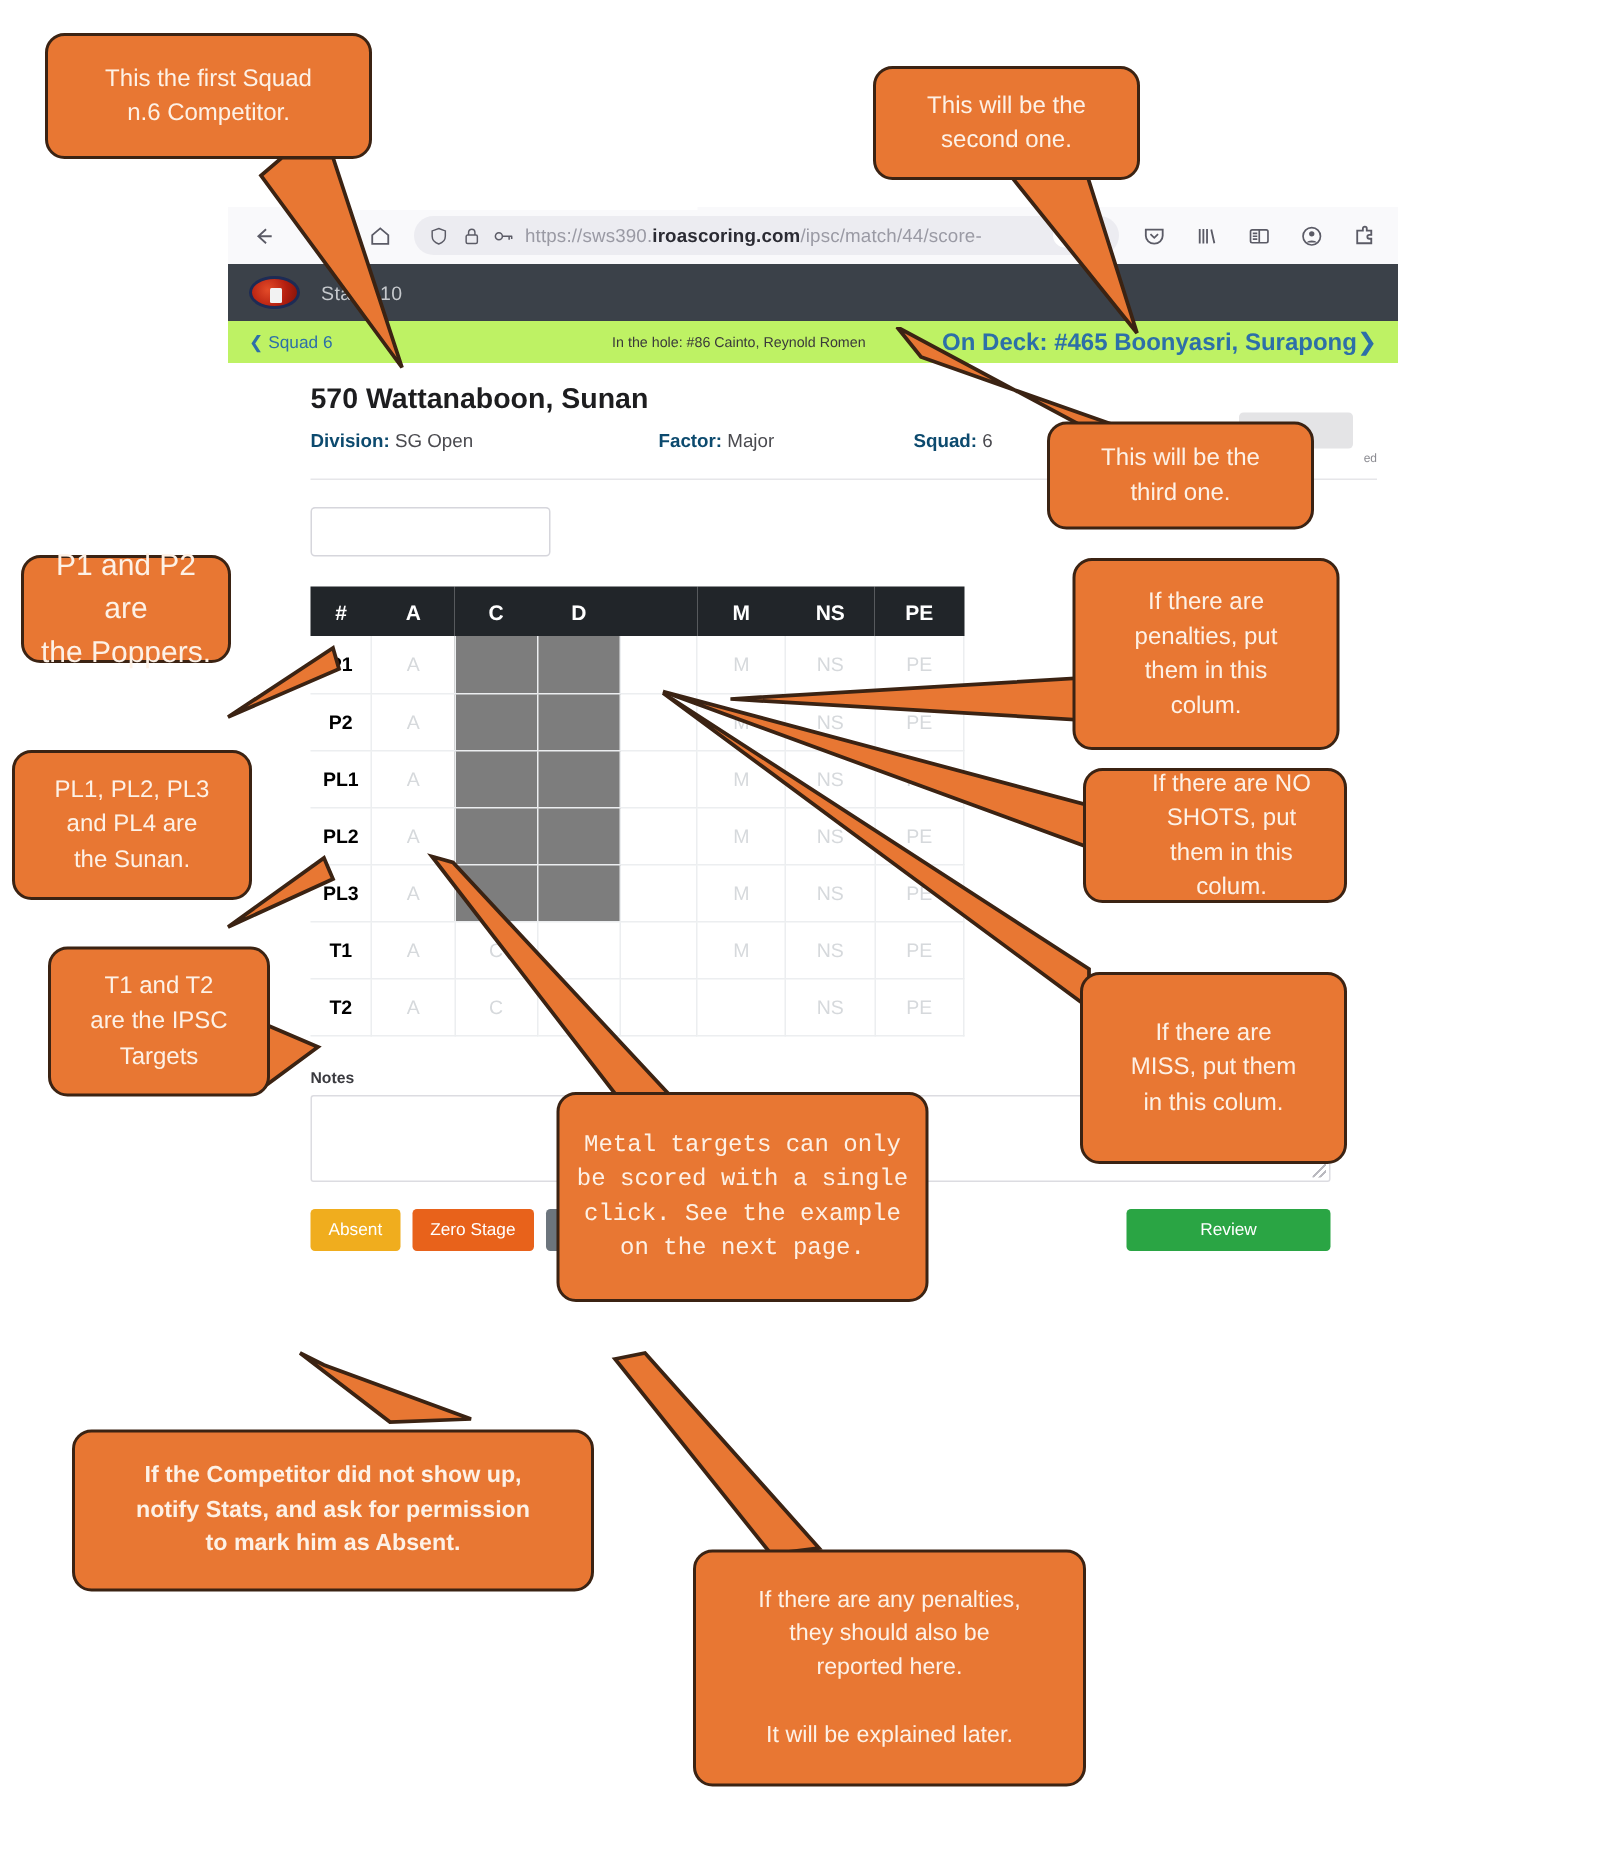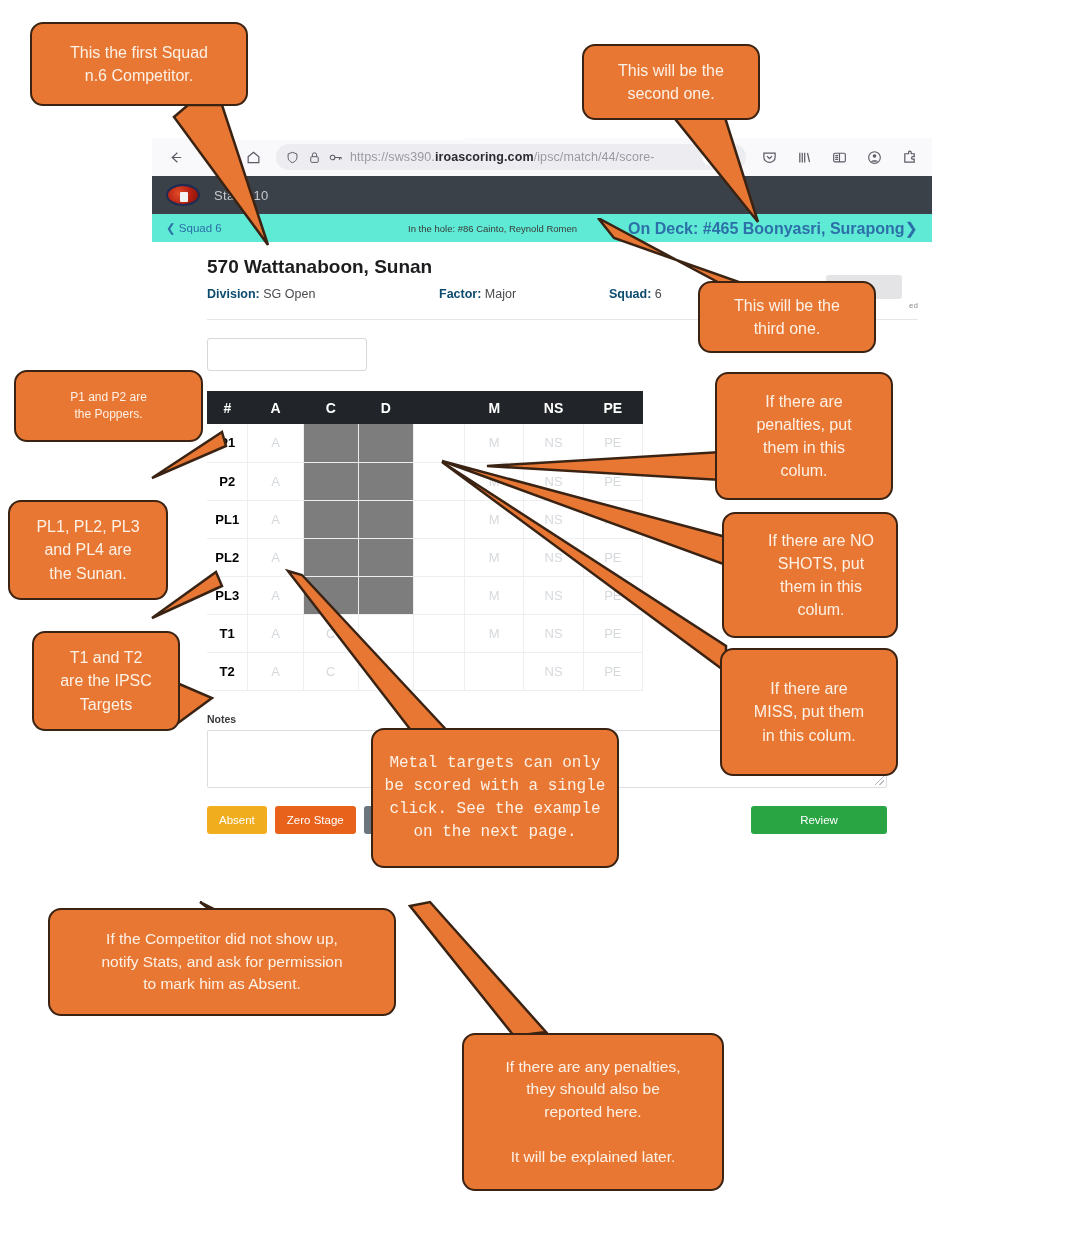--- a/index.html
+++ b/index.html
@@ -55,21 +55,21 @@
     background: radial-gradient(circle at 35% 40%, #e34b28 0%, #b51f10 55%, #7d1309 100%);
     border: 2px solid #1d2b55; position: relative; flex: none;
   }
   .app-logo::after {
     content: ""; position: absolute; left: 12px; top: 6px; width: 8px; height: 10px;
     background: #f2f2f2; border-radius: 1px;
   }
   .app-title { color: #c6c9cd; font-size: 13px; letter-spacing: .3px; }
 
   .squad-bar {
-    width: 780px; height: 28px; background: #5eead4; display: flex;
+    width: 780px; height: 28px; background: #bef264; display: flex;
     align-items: center; padding: 0 14px; font-size: 11px; gap: 39px;
   }
   .squad-link { color: #2d6fa8; font-size: 11.5px; }
   .squad-spacer { flex: 1; }
   .in-the-hole { color: #3a3a3a; font-size: 9.5px; margin-right: 12px; }
   .on-deck { color: #2d6fa8; font-size: 16px; }
   .on-deck b { font-weight: 700; }
 
   
   .page-body { width: 780px; padding: 14px 14px 0 55px; background: #fff; position: relative; }
@@ -421,21 +421,21 @@
 <div class="callout" style="left:582px;top:44px;width:178px;height:76px;font-size:16px;">
   <span>This will be the
 second one.</span>
   </div>
 
 <div class="callout" style="left:698px;top:281px;width:178px;height:72px;font-size:16px;">
   <span>This will be the
 third one.</span>
   </div>
 
-<div class="callout" style="left:14px;top:370px;width:189px;height:72px;font-size:12px;">
+<div class="callout" style="left:14px;top:370px;width:140px;height:72px;font-size:20px;">
   <span>P1 and P2 are
 the Poppers.</span>
   </div>
 
 <div class="callout" style="left:8px;top:500px;width:160px;height:100px;font-size:16px;">
   <span>PL1, PL2, PL3
 and PL4 are
 the Sunan.</span>
   </div>
 
@@ -445,41 +445,41 @@
 Targets</span>
   </div>
 
 <div class="callout" style="left:715px;top:372px;width:178px;height:128px;font-size:16px;">
   <span>If there are
 penalties, put
 them in this
 colum.</span>
   </div>
 
-<div class="callout" style="left:722px;top:512px;width:176px;height:126px;font-size:16px;padding-left:32px;">
+<div class="callout" style="left:722px;top:512px;width:176px;height:90px;font-size:16px;padding-left:32px;">
   <span>If there are NO
 SHOTS, put
 them in this
 colum.</span>
   </div>
 
 <div class="callout" style="left:720px;top:648px;width:178px;height:128px;font-size:16px;">
   <span>If there are
 MISS, put them
 in this colum.</span>
   </div>
 
 <div class="callout" style="left:371px;top:728px;width:248px;height:140px;font-size:16px;font-family:Liberation Mono, monospace;">
   <span>Metal targets can only
 be scored with a single
 click. See the example
 on the next page.</span>
   </div>
 
-<div class="callout" style="left:48px;top:908px;width:348px;height:108px;font-size:15.5px;">
+<div class="callout" style="left:48px;top:953px;width:348px;height:108px;font-size:15.5px;font-weight:bold;">
   <span>If the Competitor did not show up,
 notify Stats, and ask for permission
 to mark him as Absent.</span>
   </div>
 
 <div class="callout" style="left:462px;top:1033px;width:262px;height:158px;font-size:15.5px;">
   <span>If there are any penalties,
 they should also be
 reported here.
 

